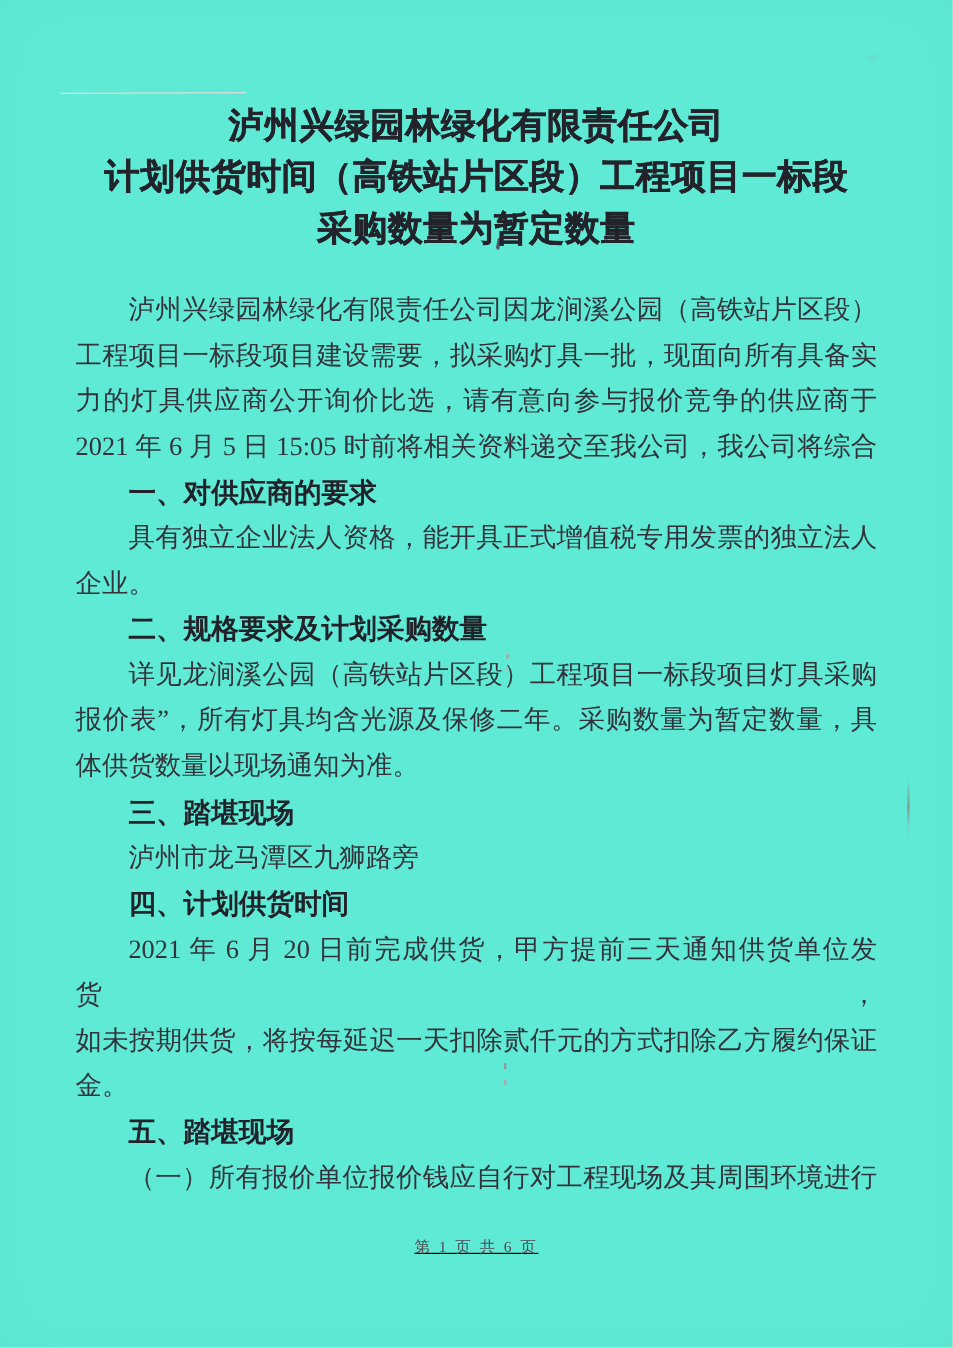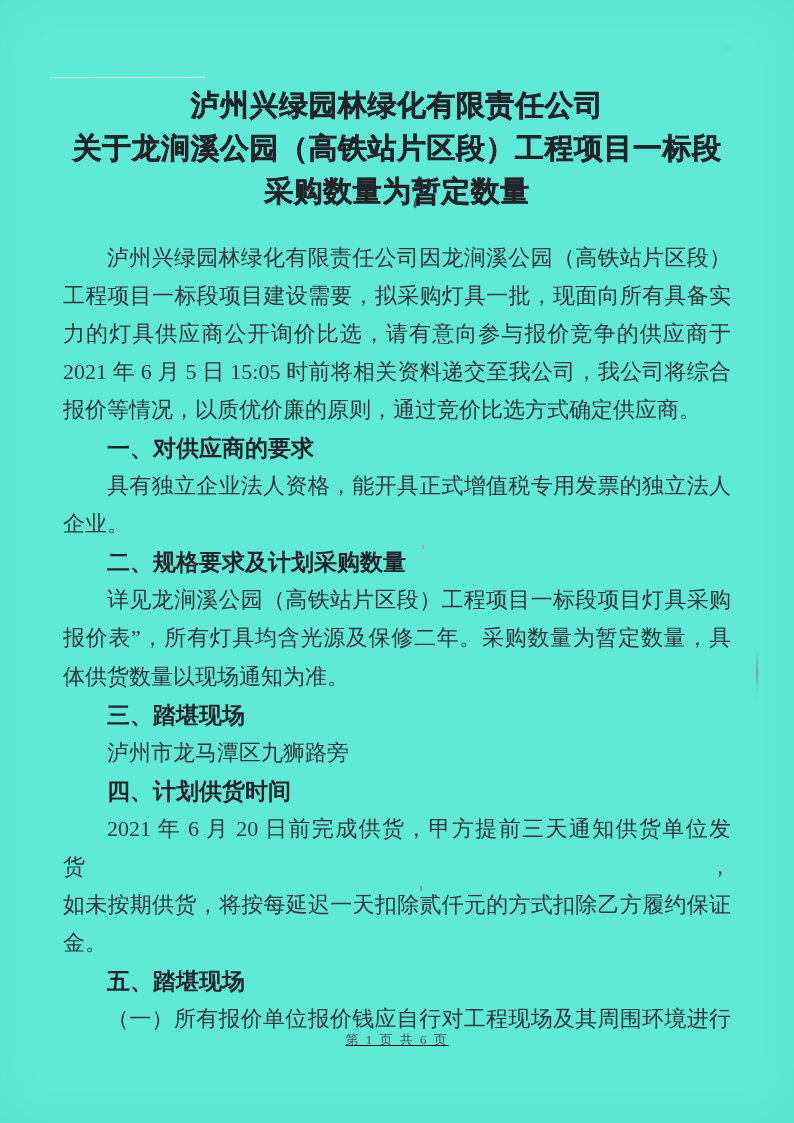--- a/index.html
+++ b/index.html
@@ -121,30 +121,29 @@
   <div class="artifact artifact-smudge"></div>
   <div class="artifact artifact-comma"></div>
   <div class="artifact artifact-speck-a"></div>
   <div class="artifact artifact-speck-b"></div>
   <div class="artifact artifact-speck-c"></div>
   <div class="artifact artifact-speck-d"></div>
   <div class="artifact artifact-red-streak"></div>
 
   <header class="title-block">
     <div class="title-line">泸州兴绿园林绿化有限责任公司</div>
-    <div class="title-line">关于龙涧溪公园（高铁站片区段）工程项目一标段</div>
+    <div class="title-line">计划供货时间（高铁站片区段）工程项目一标段</div>
     <div class="title-line">采购数量为暂定数量</div>
   </header>
 
   <main class="content" id="content">
       <div class="line indent justify">泸州兴绿园林绿化有限责任公司因龙涧溪公园（高铁站片区段）</div>
       <div class="line justify">工程项目一标段项目建设需要，拟采购灯具一批，现面向所有具备实</div>
       <div class="line justify">力的灯具供应商公开询价比选，请有意向参与报价竞争的供应商于</div>
       <div class="line justify">2021 年 6 月 5 日 15:05 时前将相关资料递交至我公司，我公司将综合</div>
-      <div class="line">报价等情况，以质优价廉的原则，通过竞价比选方式确定供应商。</div>
       <div class="line heading">一、对供应商的要求</div>
       <div class="line indent justify">具有独立企业法人资格，能开具正式增值税专用发票的独立法人</div>
       <div class="line">企业。</div>
       <div class="line heading">二、规格要求及计划采购数量</div>
       <div class="line indent justify">详见龙涧溪公园（高铁站片区段）工程项目一标段项目灯具采购</div>
       <div class="line justify">报价表”，所有灯具均含光源及保修二年。采购数量为暂定数量，具</div>
       <div class="line">体供货数量以现场通知为准。</div>
       <div class="line heading">三、踏堪现场</div>
       <div class="line indent">泸州市龙马潭区九狮路旁</div>
       <div class="line heading">四、计划供货时间</div>

